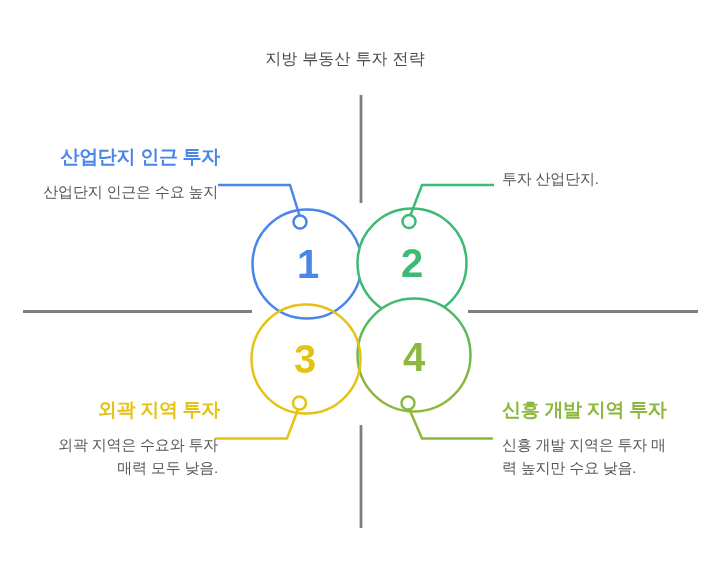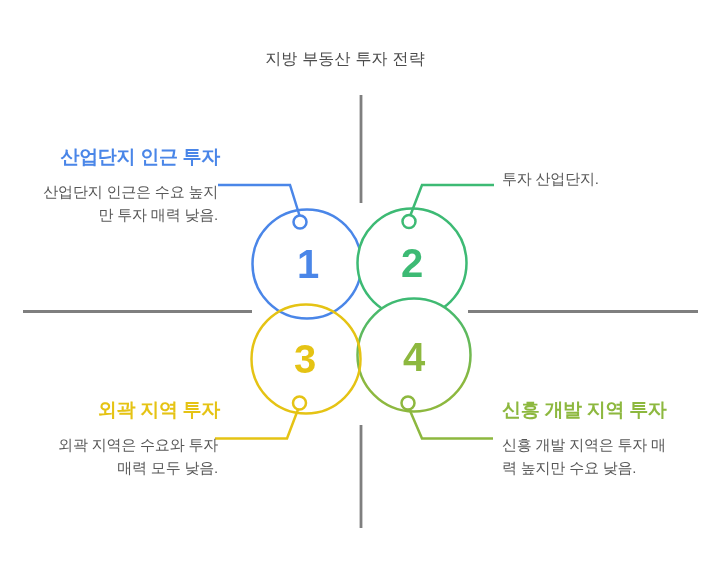--- a/index.html
+++ b/index.html
@@ -89,21 +89,20 @@
     <text class="num" x="308" y="278" text-anchor="middle" fill="#4a86e8">1</text>
     <text class="num" x="412" y="277" text-anchor="middle" fill="#3dba74">2</text>
     <text class="num" x="305" y="373" text-anchor="middle" fill="#e5c314">3</text>
     <text class="num" x="414" y="371" text-anchor="middle" fill="#8db83f">4</text>
   </svg>
 
   <div class="qlabel tl">
     <div class="qtitle c-blue">산업단지 인근 투자</div>
     <div class="qdesc">
       <span>산업단지 인근은 수요 높지</span><br>
-      <span>만 투자 매력 낮음.</span>
     </div>
   </div>
 
   <div class="qlabel tr">
     <div class="qdesc">
       <br>
       <span>투자 산업단지.</span>
     </div>
   </div>
 

